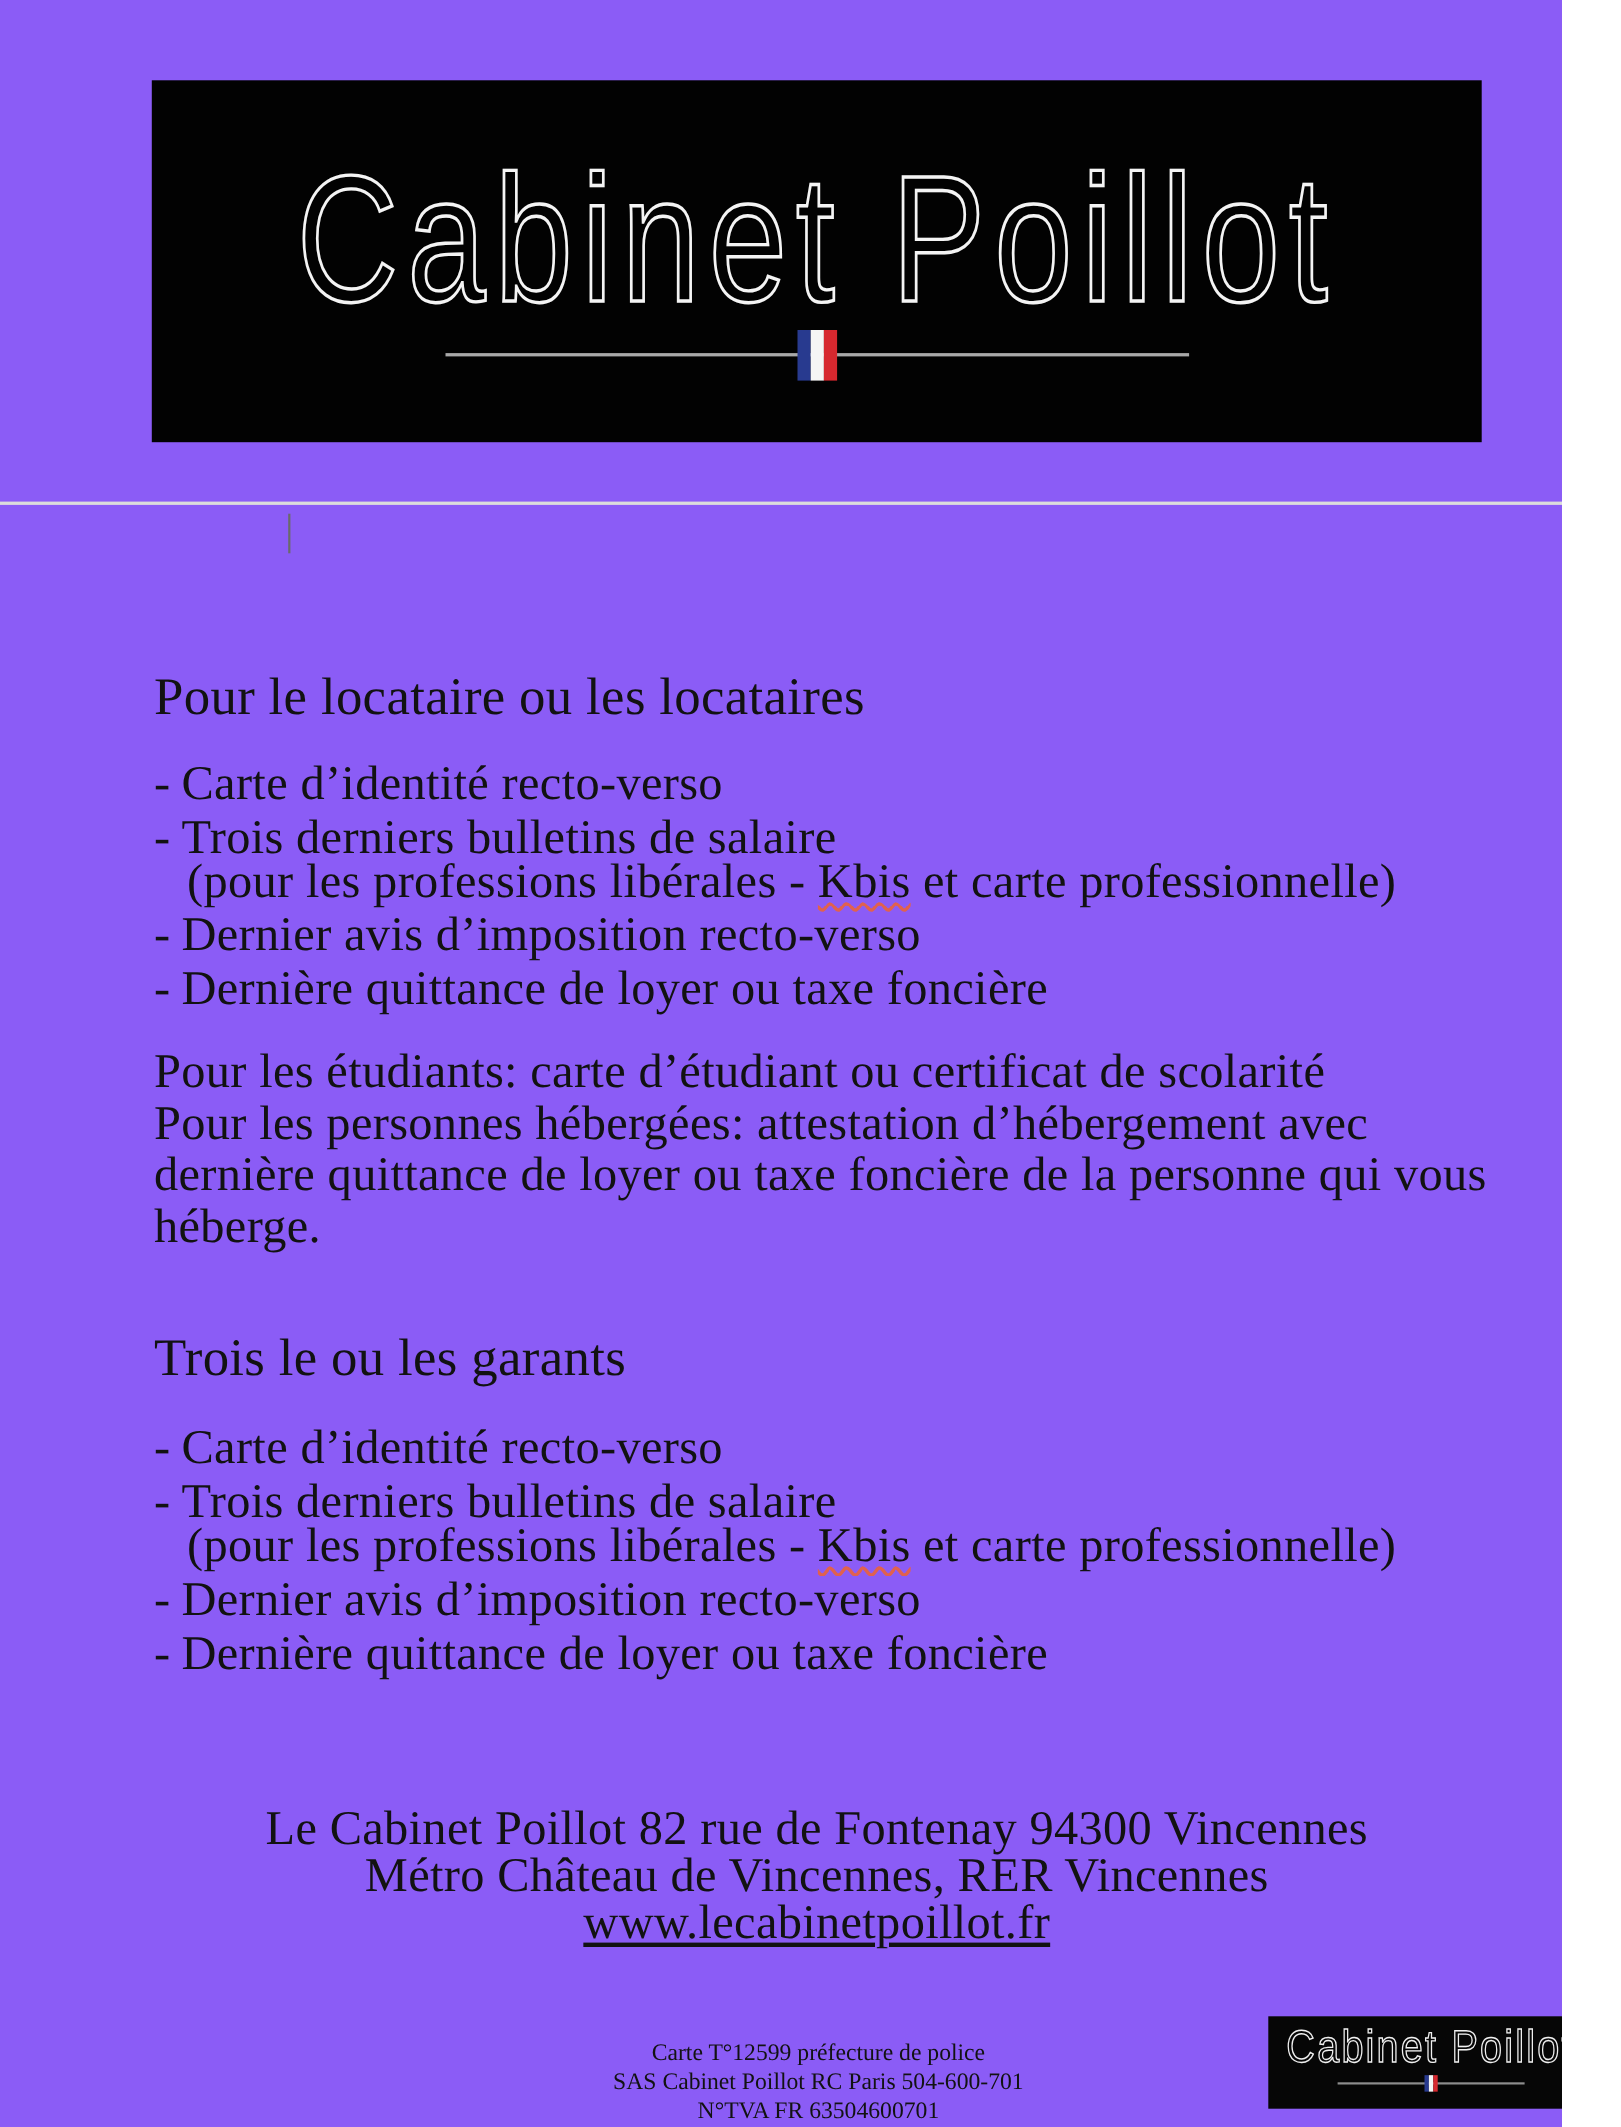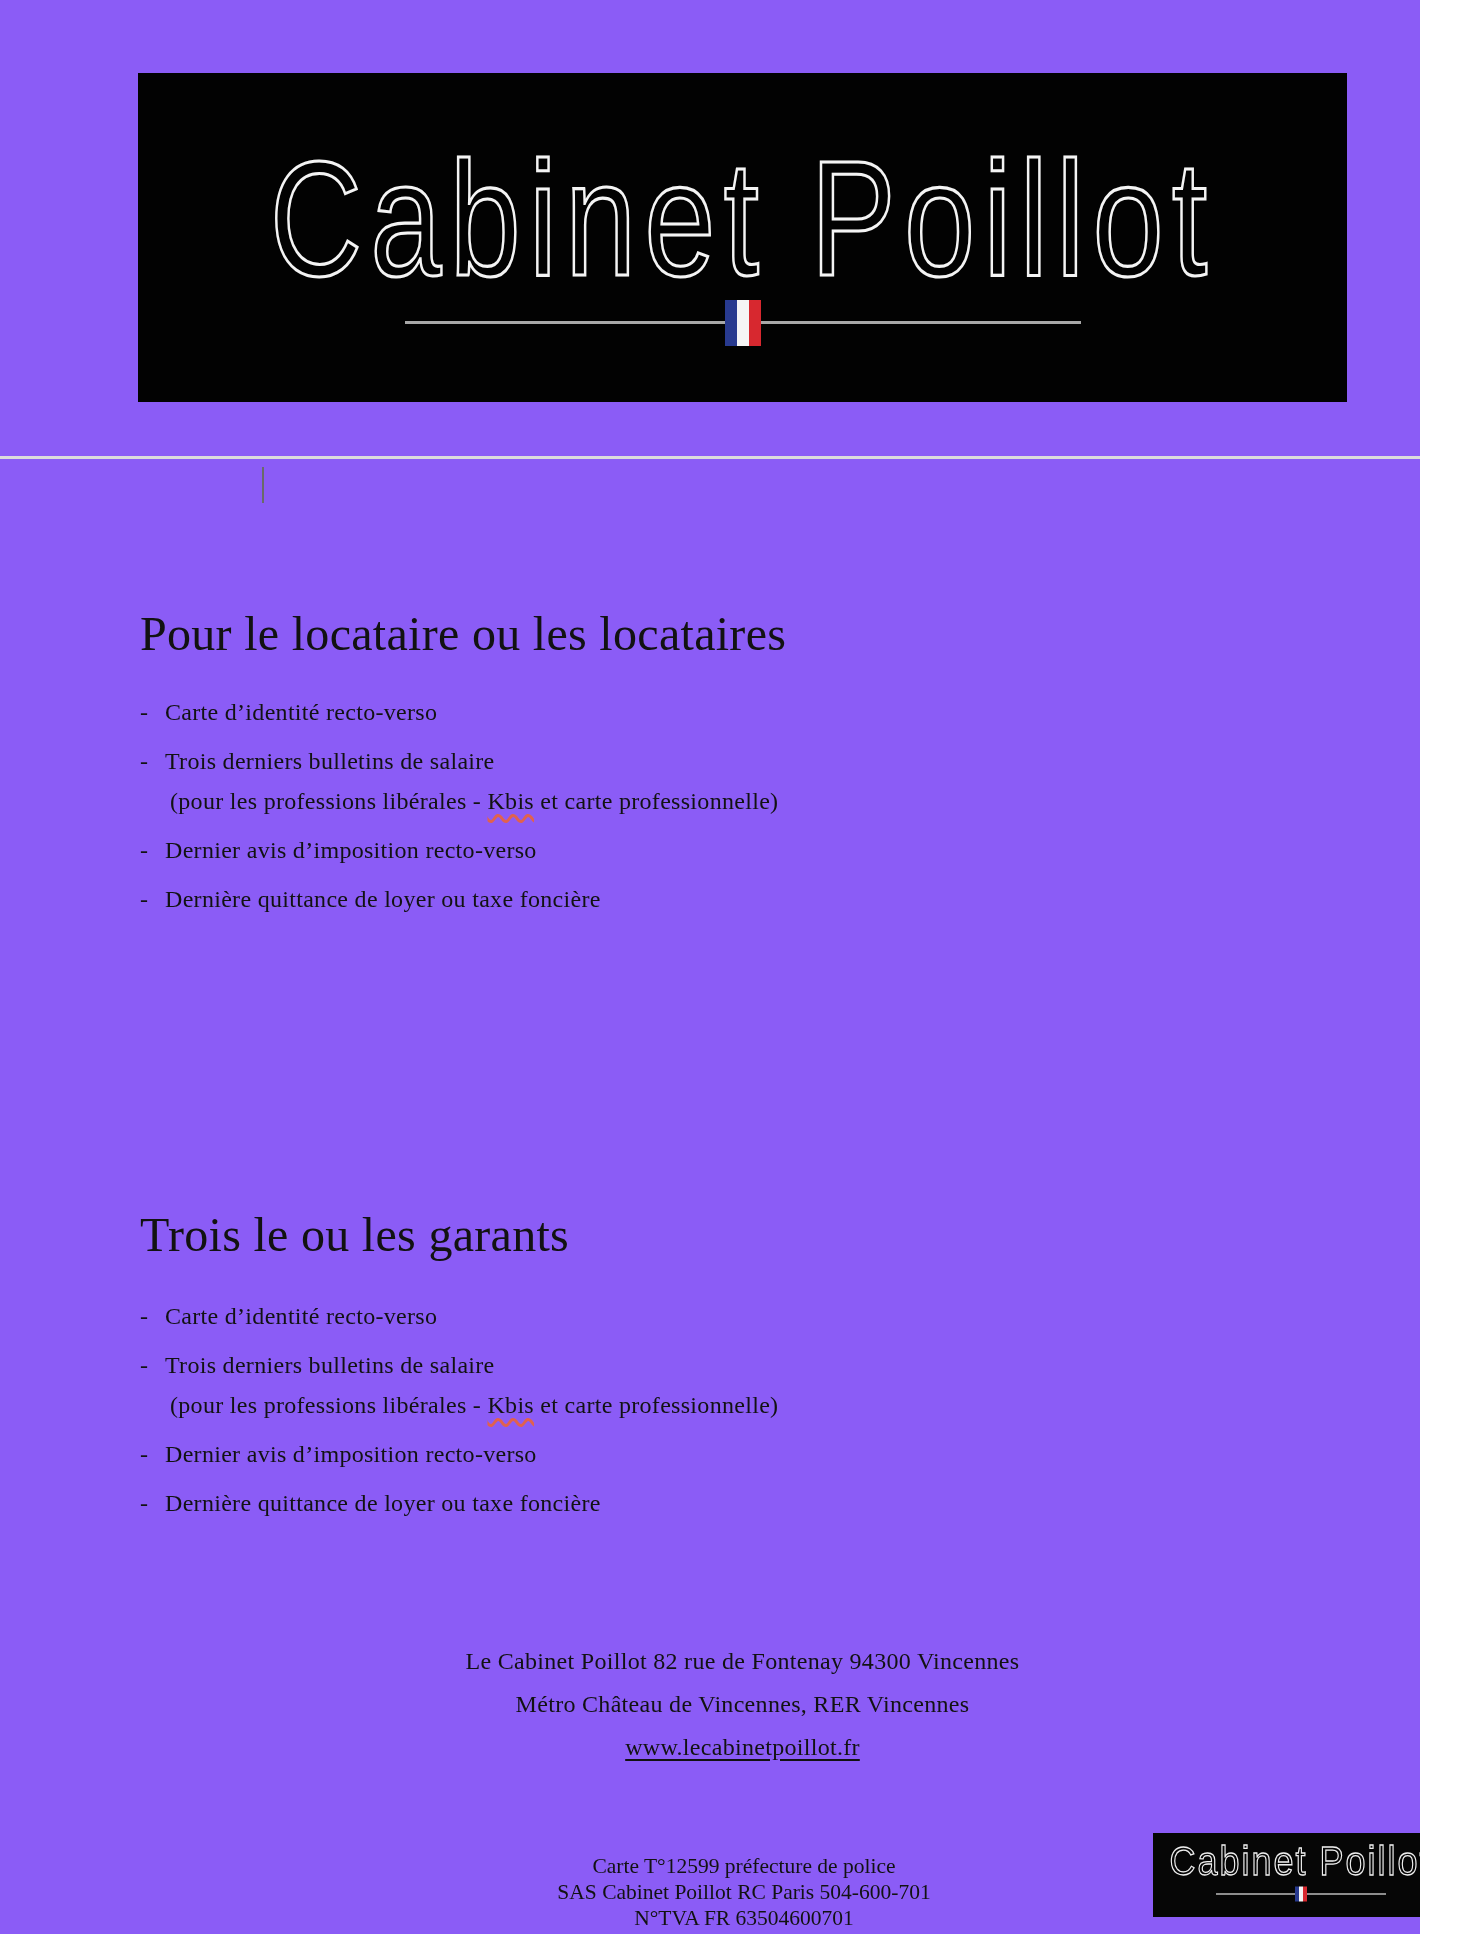--- a/index.html
+++ b/index.html
@@ -74,21 +74,21 @@
     background: #6a6a6a;
   }
 
   
   .block { position: absolute; left: 140px; width: 1205px; }
   .h {
     font-size: 48px;
     line-height: 56px;
     letter-spacing: 0.3px;
   }
-  .body-text { font-size: 24px; letter-spacing: 0.3px; }
+  .body-text { font-size: 44px; letter-spacing: 0.3px; }
   .list .li { line-height: 40px; margin-bottom: 9px; white-space: nowrap; }
   .list .li.tight { margin-bottom: 0; }
   .list .li.sub { padding-left: 30px; }
   .dash { display: inline-block; width: 25px; }
   .misspell {
     text-decoration: underline;
     text-decoration-style: wavy;
     text-decoration-color: #e0614f;
     text-decoration-thickness: 2.5px;
     text-underline-offset: 5px;
@@ -155,20 +155,26 @@
   <div class="block h" style="top:606px">Pour le locataire ou les locataires</div>
 
   <div class="block body-text list" style="top:692px">
     <div class="li"><span class="dash">-</span><span>Carte d’identité recto-verso</span></div>
     <div class="li tight"><span class="dash">-</span><span>Trois derniers bulletins de salaire</span></div>
     <div class="li sub"><span>(pour les professions libérales - </span><span class="misspell">Kbis</span><span> et carte professionnelle)</span></div>
     <div class="li"><span class="dash">-</span><span>Dernier avis d’imposition recto-verso</span></div>
     <div class="li"><span class="dash">-</span><span>Dernière quittance de loyer ou taxe foncière</span></div>
   </div>
 
+  <div class="block body-text para" style="top:950px">
+    <div class="pline">Pour les étudiants: carte d’étudiant ou certificat de scolarité</div>
+    <div class="pline">Pour les personnes hébergées: attestation d’hébergement avec</div>
+    <div class="pline">dernière quittance de loyer ou taxe foncière de la personne qui vous</div>
+    <div class="pline">héberge.</div>
+  </div>
 
   <div class="block h" style="top:1207px">Trois le ou les garants</div>
 
   <div class="block body-text list" style="top:1296px">
     <div class="li"><span class="dash">-</span><span>Carte d’identité recto-verso</span></div>
     <div class="li tight"><span class="dash">-</span><span>Trois derniers bulletins de salaire</span></div>
     <div class="li sub"><span>(pour les professions libérales - </span><span class="misspell">Kbis</span><span> et carte professionnelle)</span></div>
     <div class="li"><span class="dash">-</span><span>Dernier avis d’imposition recto-verso</span></div>
     <div class="li"><span class="dash">-</span><span>Dernière quittance de loyer ou taxe foncière</span></div>
   </div>

